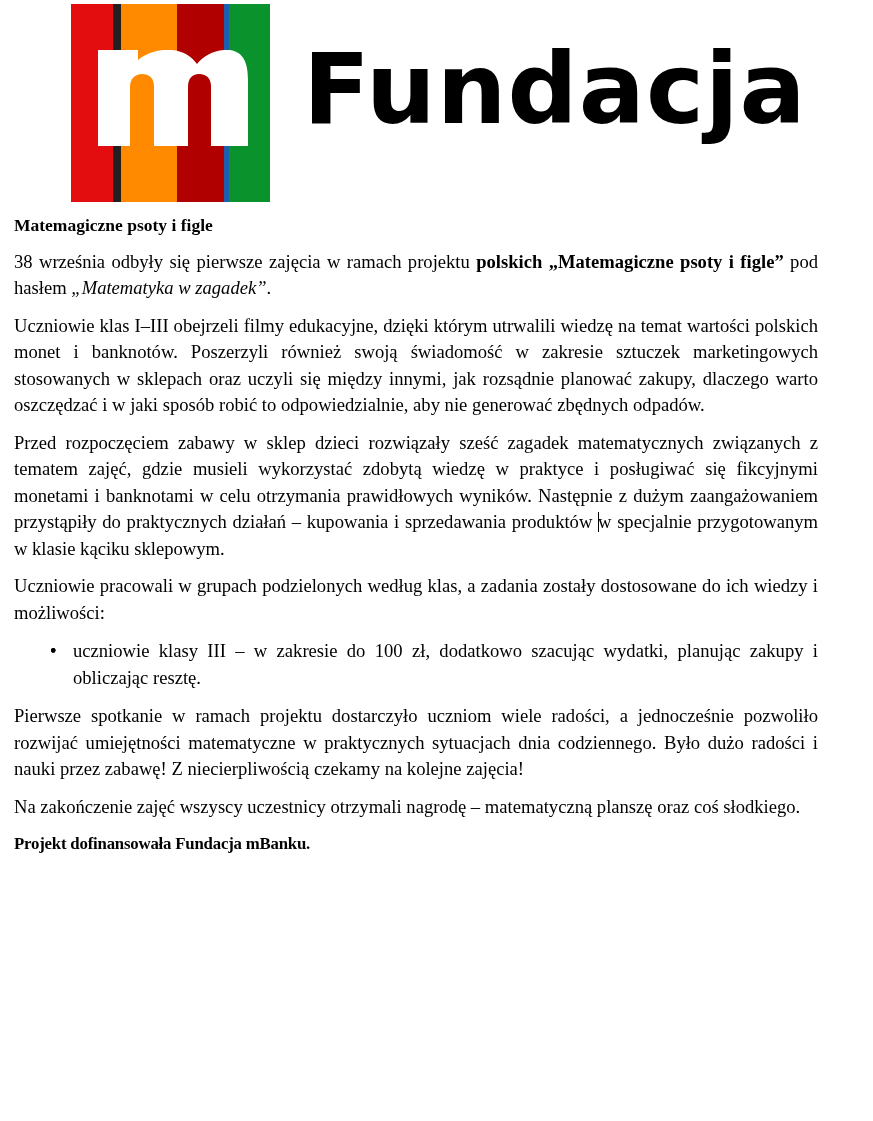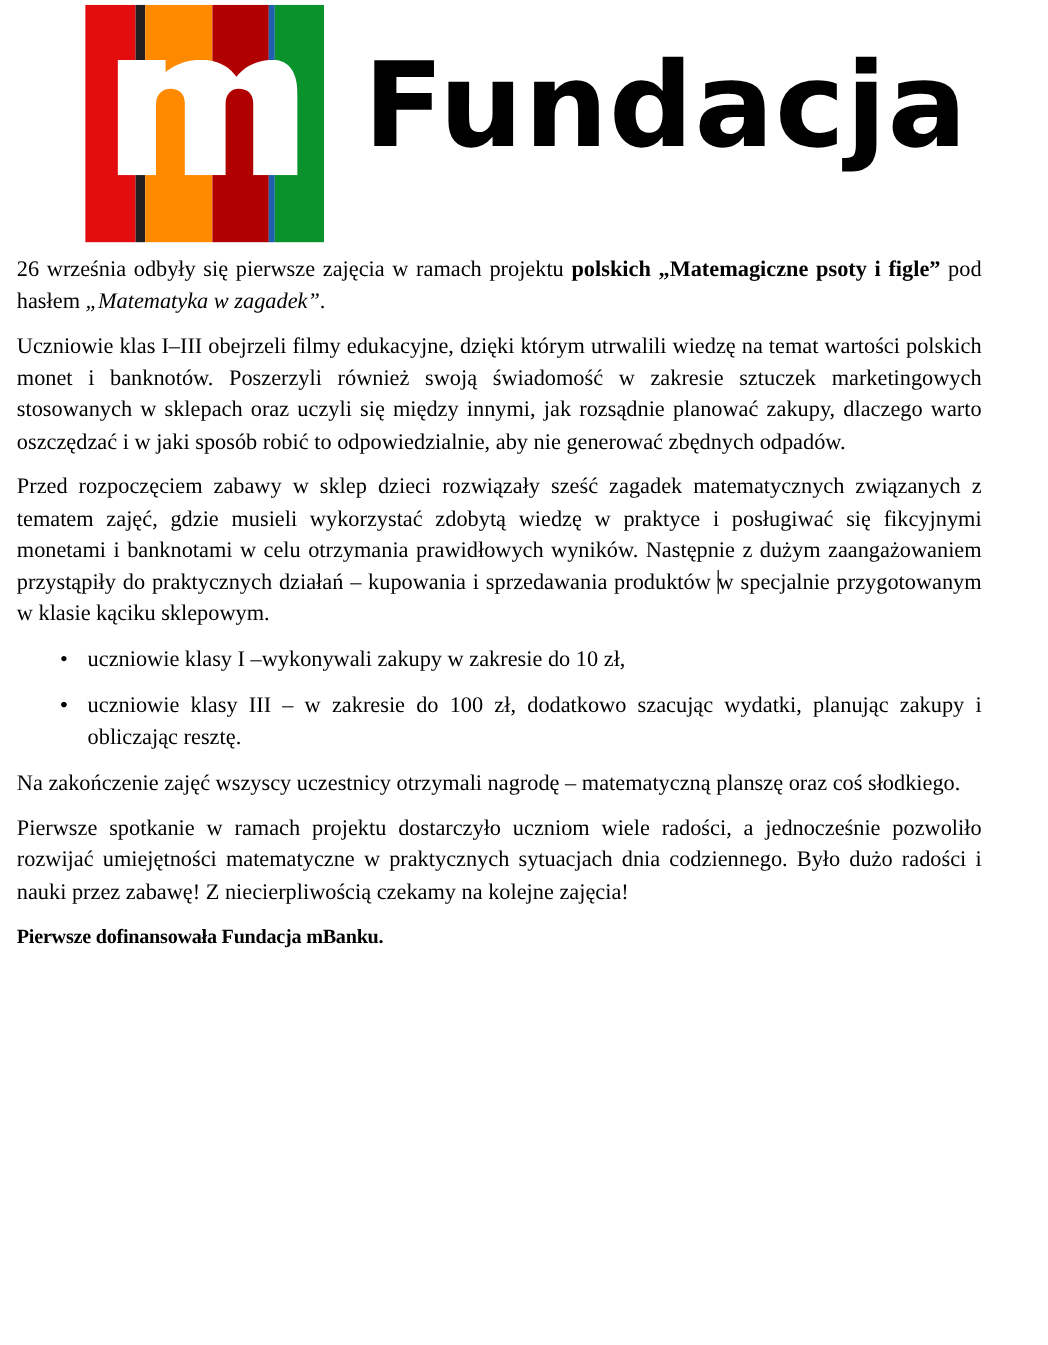--- a/index.html
+++ b/index.html
@@ -33,32 +33,34 @@
   <div class="stripe" style="width:5px;background:#1f5fb0"></div>
   <div class="stripe" style="width:41px;background:#0a922c"></div>
   <svg class="logo-m" viewBox="0 0 150 96">
     <path fill="#ffffff" d="M0 0 H40 V10 C50 2 62 -1 74 0 C86 1 94 7 99 14 C106 5 118 -1 132 0 C146 2 150 14 150 30 V96 H113 V36 C113 28 108 24 101 24 C94 24 90 29 90 37 V96 H56 V36 C56 28 51 24 44 24 C37 24 32 29 32 37 V96 H0 Z"></path>
   </svg>
 </div>
 
 <div class="wordmark">Fundacja</div>
 
 <div class="doc">
+  <p class="title">Matemagiczne psoty i figle</p>
 
-  <p><span>26 września odbyły się pierwsze zajęcia w ramach projektu </span><b>polskich „Matemagiczne psoty i figle”</b><span> pod hasłem </span><i>„Matematyka w zagadek”</i><span>.</span></p>
+  <p><span>38 września odbyły się pierwsze zajęcia w ramach projektu </span><b>polskich „Matemagiczne psoty i figle”</b><span> pod hasłem </span><i>„Matematyka w zagadek”</i><span>.</span></p>
 
   <p>Uczniowie klas I–III obejrzeli filmy edukacyjne, dzięki którym utrwalili wiedzę na temat wartości polskich monet i banknotów. Poszerzyli również swoją świadomość w zakresie sztuczek marketingowych stosowanych w sklepach oraz uczyli się między innymi, jak rozsądnie planować zakupy, dlaczego warto oszczędzać i w jaki sposób robić to odpowiedzialnie, aby nie generować zbędnych odpadów.</p>
 
   <p><span>Przed rozpoczęciem zabawy w sklep dzieci rozwiązały sześć zagadek matematycznych związanych z tematem zajęć, gdzie musieli wykorzystać zdobytą wiedzę w praktyce i posługiwać się fikcyjnymi monetami i banknotami w celu otrzymania prawidłowych wyników. Następnie z dużym zaangażowaniem przystąpiły do praktycznych działań – kupowania i sprzedawania produktów </span><span class="caret"></span><span>w specjalnie przygotowanym w klasie kąciku sklepowym.</span></p>
 
+  <p>Uczniowie pracowali w grupach podzielonych według klas, a zadania zostały dostosowane do ich wiedzy i możliwości:</p>
 
   <ul>
-    <li><span class="bullet">•</span><span>uczniowie klasy I  –wykonywali zakupy w zakresie do 10 zł,</span></li>
+    <li><span class="bullet">•</span></li>
     <li><span class="bullet">•</span></li>
     <li><span class="bullet">•</span><span>uczniowie klasy III – w zakresie do 100 zł, dodatkowo szacując wydatki, planując zakupy i obliczając resztę.</span></li>
   </ul>
 
+  <p>Pierwsze spotkanie w ramach projektu dostarczyło uczniom wiele radości, a jednocześnie pozwoliło rozwijać umiejętności matematyczne w praktycznych sytuacjach dnia codziennego. Było dużo radości i nauki przez zabawę! Z niecierpliwością czekamy na kolejne zajęcia!</p>
+
   <p>Na zakończenie zajęć wszyscy uczestnicy otrzymali nagrodę – matematyczną planszę oraz coś słodkiego.</p>
 
-  <p>Pierwsze spotkanie w ramach projektu dostarczyło uczniom wiele radości, a jednocześnie pozwoliło rozwijać umiejętności matematyczne w praktycznych sytuacjach dnia codziennego. Było dużo radości i nauki przez zabawę! Z niecierpliwością czekamy na kolejne zajęcia!</p>
-
-  <p class="footer-note">Pierwsze dofinansowała Fundacja mBanku.</p>
+  <p class="footer-note">Projekt dofinansowała Fundacja mBanku.</p>
 </div>
 
 </body></html>

